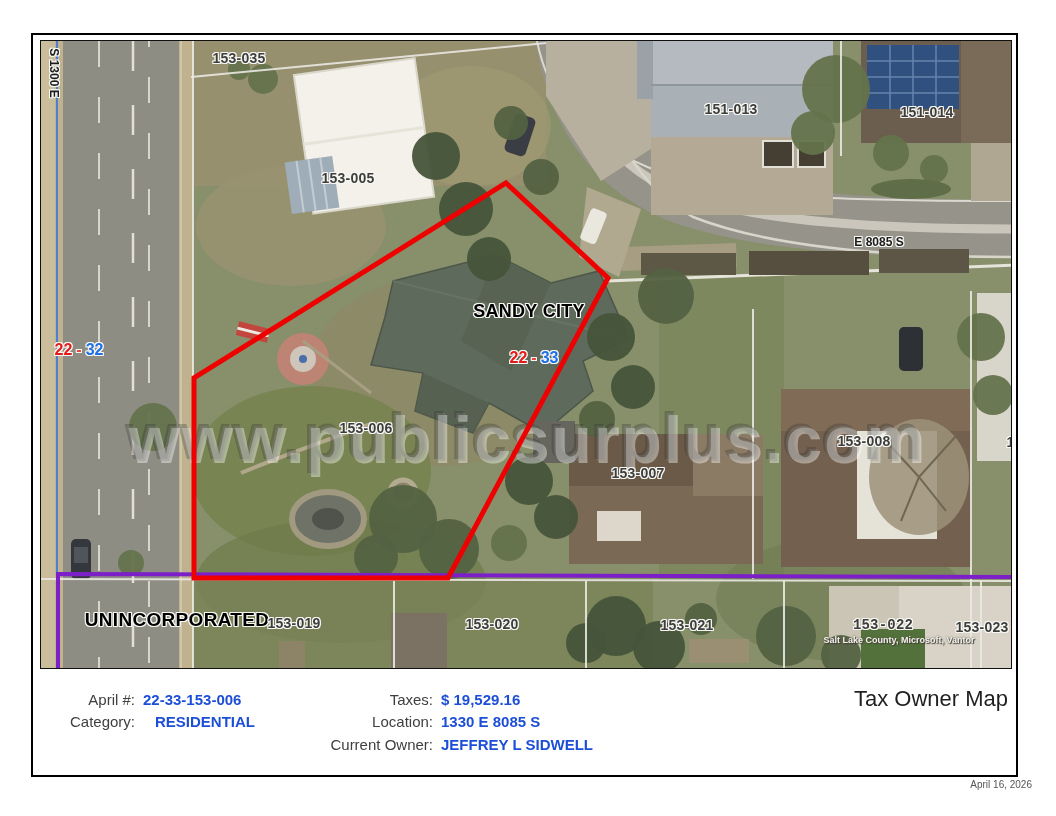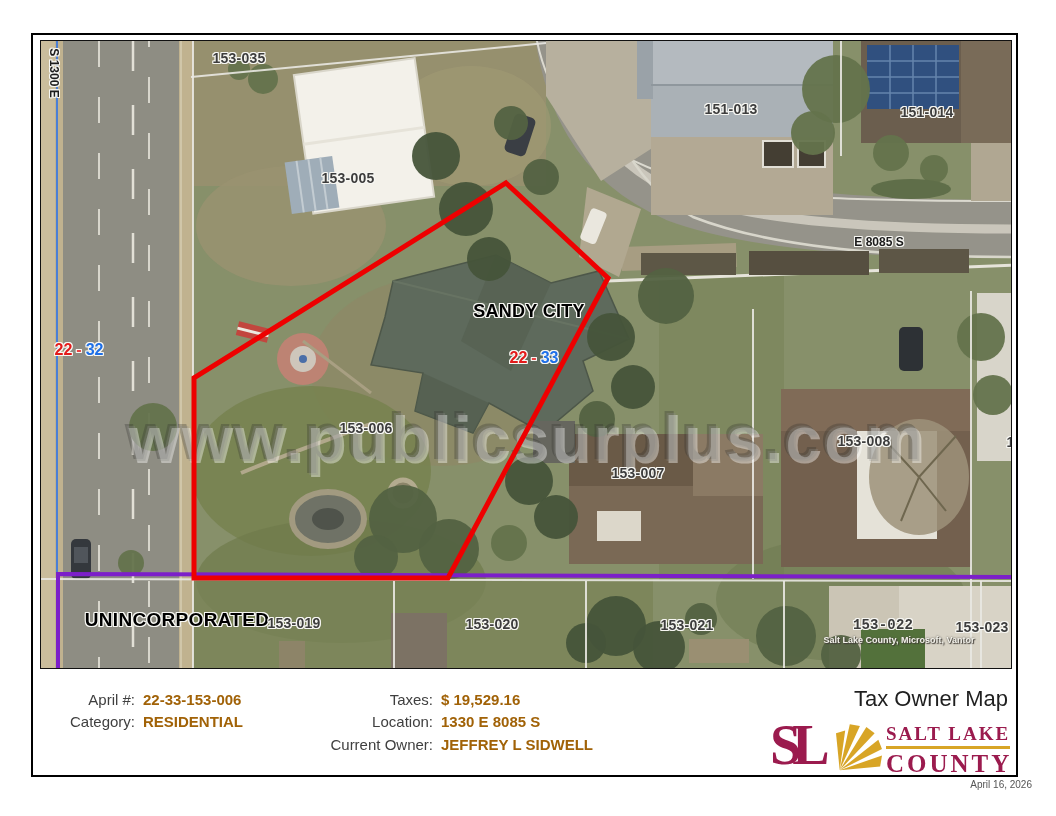--- a/index.html
+++ b/index.html
@@ -19,21 +19,21 @@
   .street-lbl{font-weight:bold;font-size:12px;color:#1c1c1c;}
   .street-vert{transform:translate(-50%,-50%) rotate(90deg);}
   .sec-lbl{font-weight:bold;font-size:16px;}
   .sec-a{color:#e31b1b;}
   .sec-dash{color:#e84444;margin:0 4px;}
   .sec-b{color:#1e6fe8;}
   .attribution{font-size:9px;color:#f2f1ea;font-weight:bold;
         text-shadow:0 0 2px #55504a,1px 1px 1px #3f3b35;}
   
   .info-label{position:absolute;font-size:15px;color:#3f3f3f;text-align:right;}
-  .info-value{position:absolute;font-size:15px;color:#a16207;font-weight:bold;}
+  .info-value{position:absolute;font-size:15px;color:#1d4ed8;font-weight:bold;}
   .map-title{position:absolute;left:790px;top:686px;width:218px;text-align:right;
         font-size:22px;color:#1f1f1f;}
   .doc-date{position:absolute;left:800px;top:779px;width:232px;text-align:right;
         font-size:10px;color:#555;}
   
   .logo{position:absolute;left:770px;top:722px;width:244px;height:60px;}
   .logo-sl{position:absolute;left:0;top:-6px;font-family:"Liberation Serif","DejaVu Serif",serif;
         font-weight:bold;font-size:56px;line-height:58px;color:#9B1B4E;letter-spacing:-9px;}
   .logo-rays{position:absolute;left:66px;top:2px;}
   .logo-names{position:absolute;left:116px;top:1px;font-family:"Liberation Serif","DejaVu Serif",serif;
@@ -242,42 +242,26 @@
     <div class="lbl parcel-lbl halo" style="left:451px;top:583px;">153-020</div>
     <div class="lbl parcel-lbl halo" style="left:646px;top:584px;">153-021</div>
     <div class="lbl parcel-lbl halo" style="left:842px;top:584px;font-family:Liberation Mono, monospace;">153-022</div>
     <div class="lbl parcel-lbl halo" style="left:941px;top:586px;">153-023</div>
     <div class="lbl attribution" style="left:858px;top:599px;">Salt Lake County, Microsoft, Vantor</div>
   </div>
 
   <div class="info-label" style="left:40px;top:691px;width:95px;">April #:</div>
   <div class="info-value" style="left:143px;top:691px;">22-33-153-006</div>
   <div class="info-label" style="left:40px;top:713px;width:95px;">Category:</div>
-  <div class="info-value" style="left:143px;top:713px;">RESIDENTIAL</div>
+  <div class="info-value" style="left:155px;top:713px;">RESIDENTIAL</div>
 
   <div class="info-label" style="left:300px;top:691px;width:133px;">Taxes:</div>
   <div class="info-value" style="left:441px;top:691px;">$ 19,529.16</div>
   <div class="info-label" style="left:300px;top:713px;width:133px;">Location:</div>
   <div class="info-value" style="left:441px;top:713px;">1330 E 8085 S</div>
   <div class="info-label" style="left:300px;top:736px;width:133px;">Current Owner:</div>
   <div class="info-value" style="left:441px;top:736px;">JEFFREY L SIDWELL</div>
 
   <div class="map-title">Tax Owner Map</div>
 
-  <div class="logo">
-    <div class="logo-sl">SL</div>
-    <svg class="logo-rays" width="46" height="50" viewBox="0 0 50 54">
-      <g fill="#D8A526">
-        <polygon points="4,50 0,10 10,7"></polygon>
-        <polygon points="4,50 15,0 26,2"></polygon>
-        <polygon points="4,50 33,3 42,10"></polygon>
-        <polygon points="4,50 46,17 50,27"></polygon>
-        <polygon points="4,50 50,34 48,46"></polygon>
-      </g>
-    </svg>
-    <div class="logo-names">
-      <span class="logo-line1">SALT LAKE</span>
-      <div class="logo-line2">COUNTY</div>
-    </div>
-  </div>
 
   <div class="doc-date">April 16, 2026</div>
 </div>
 
 </body></html>

